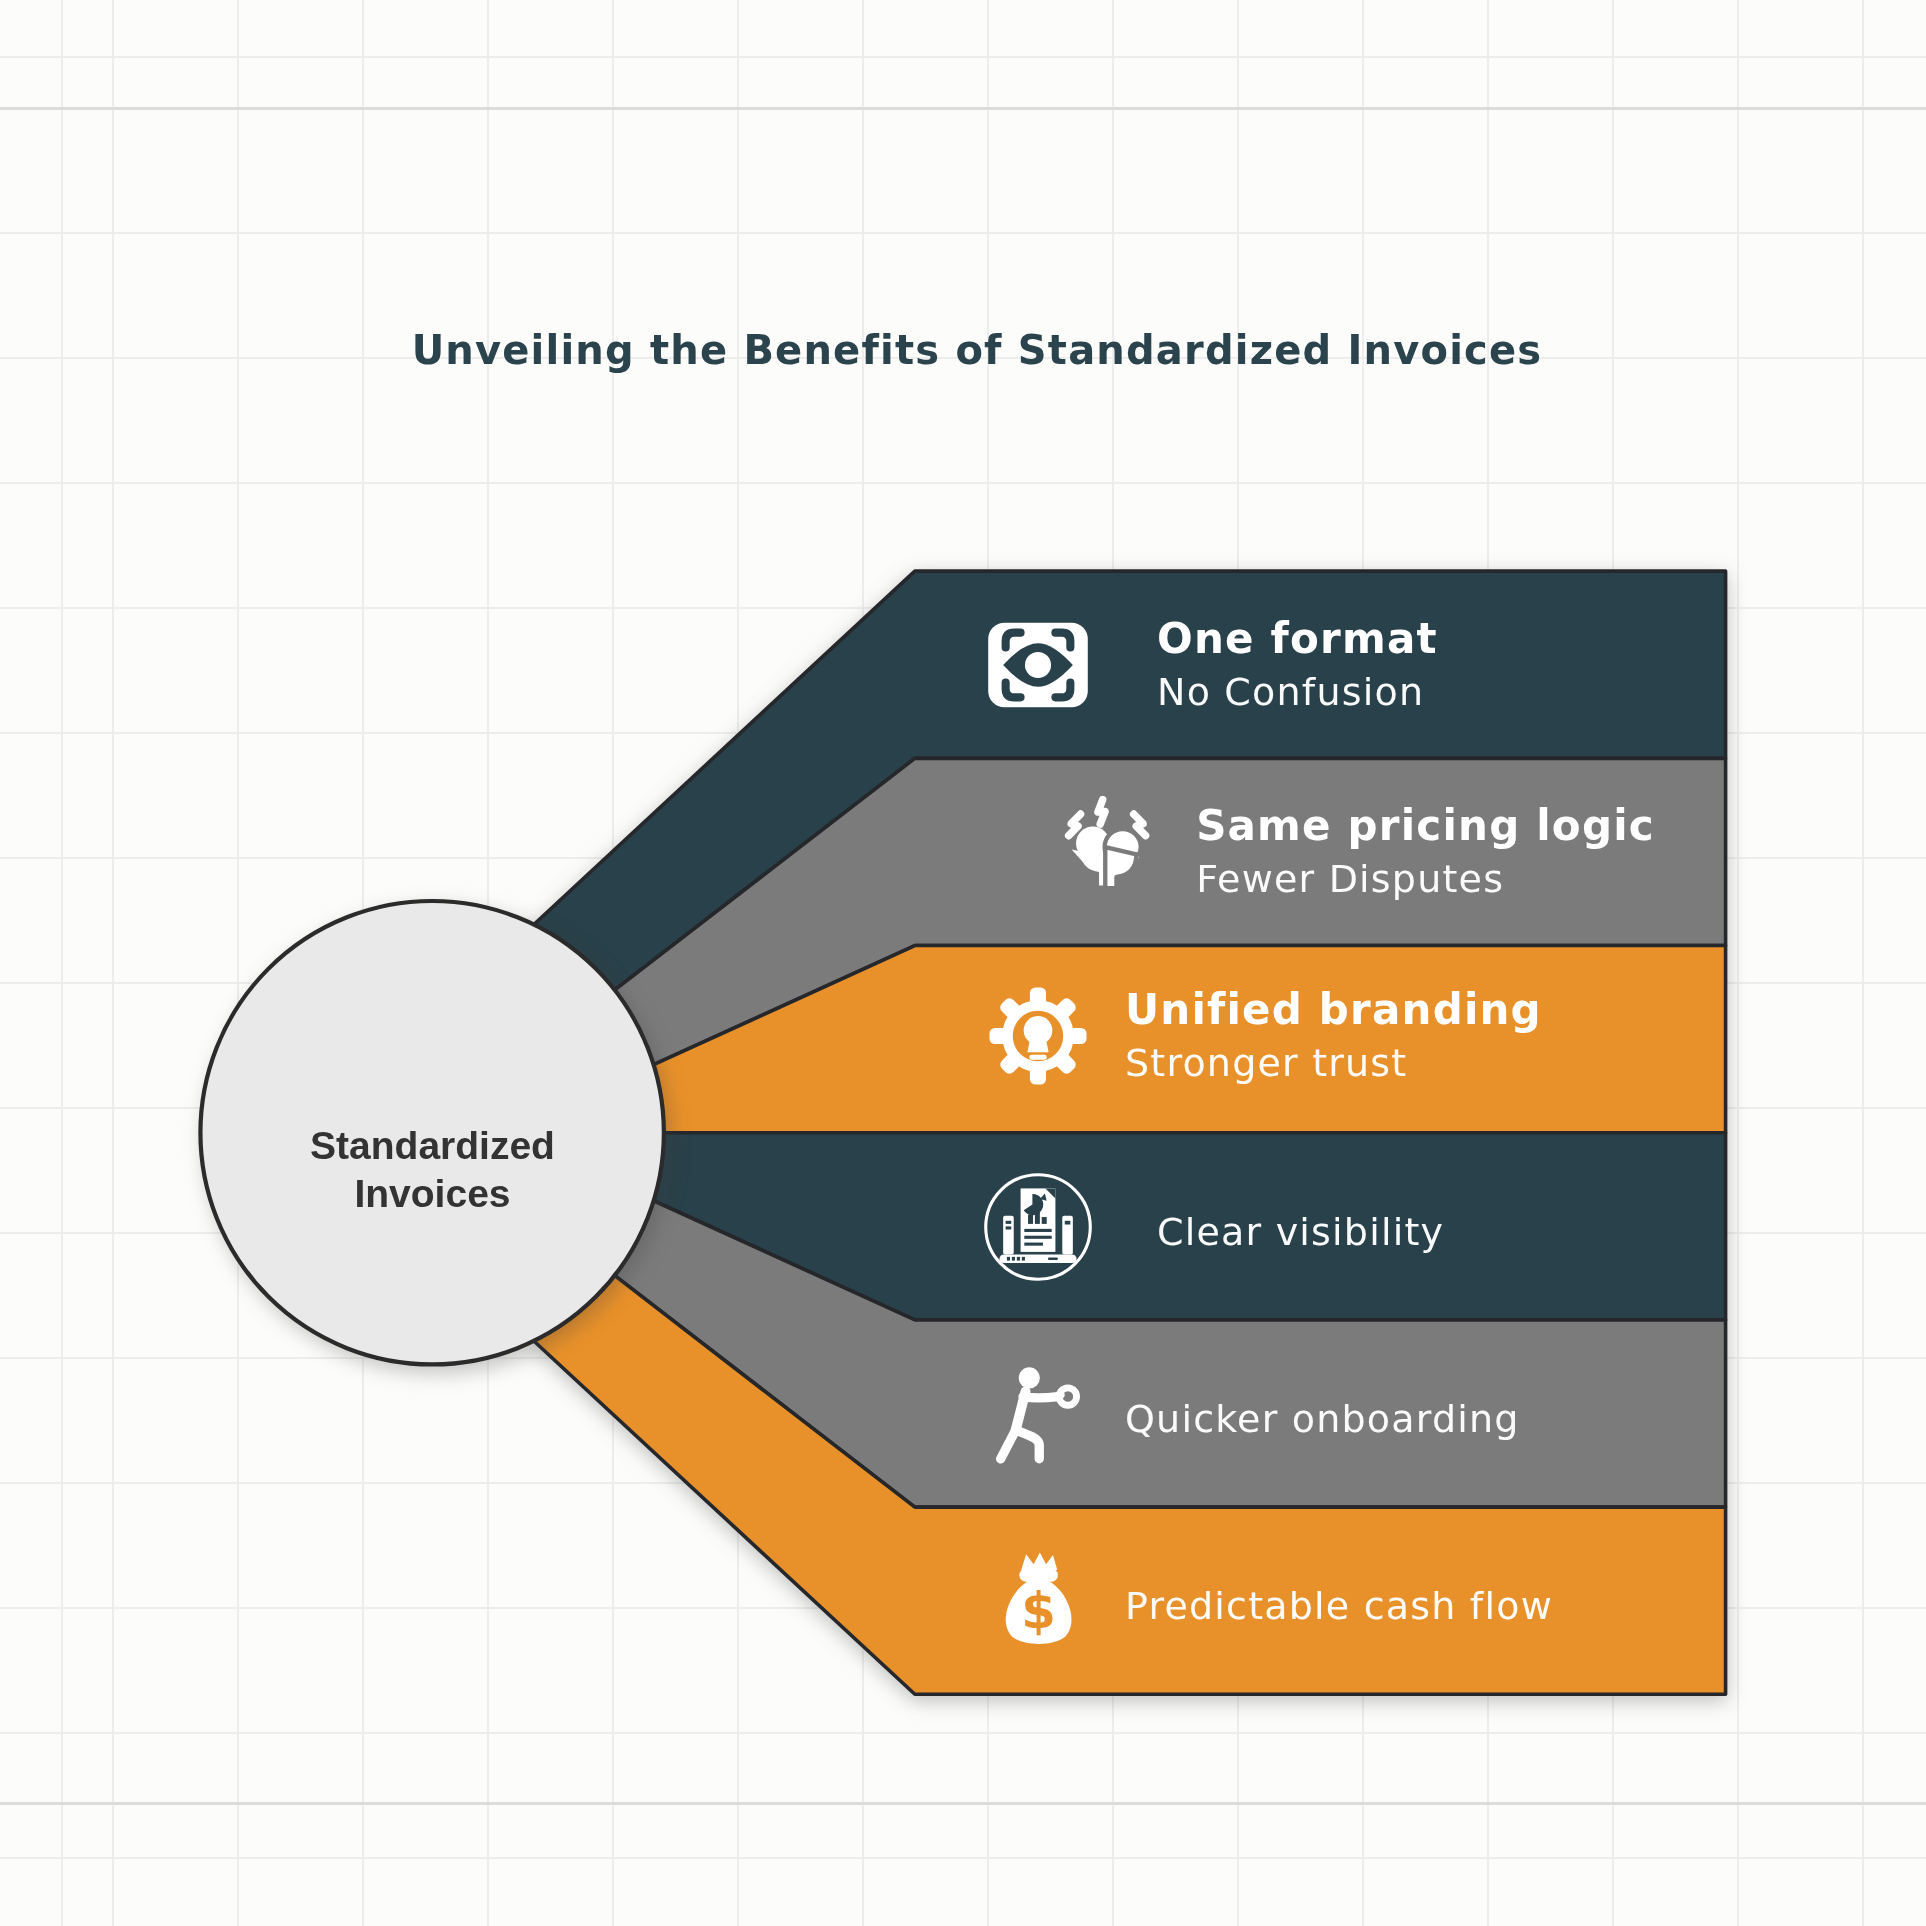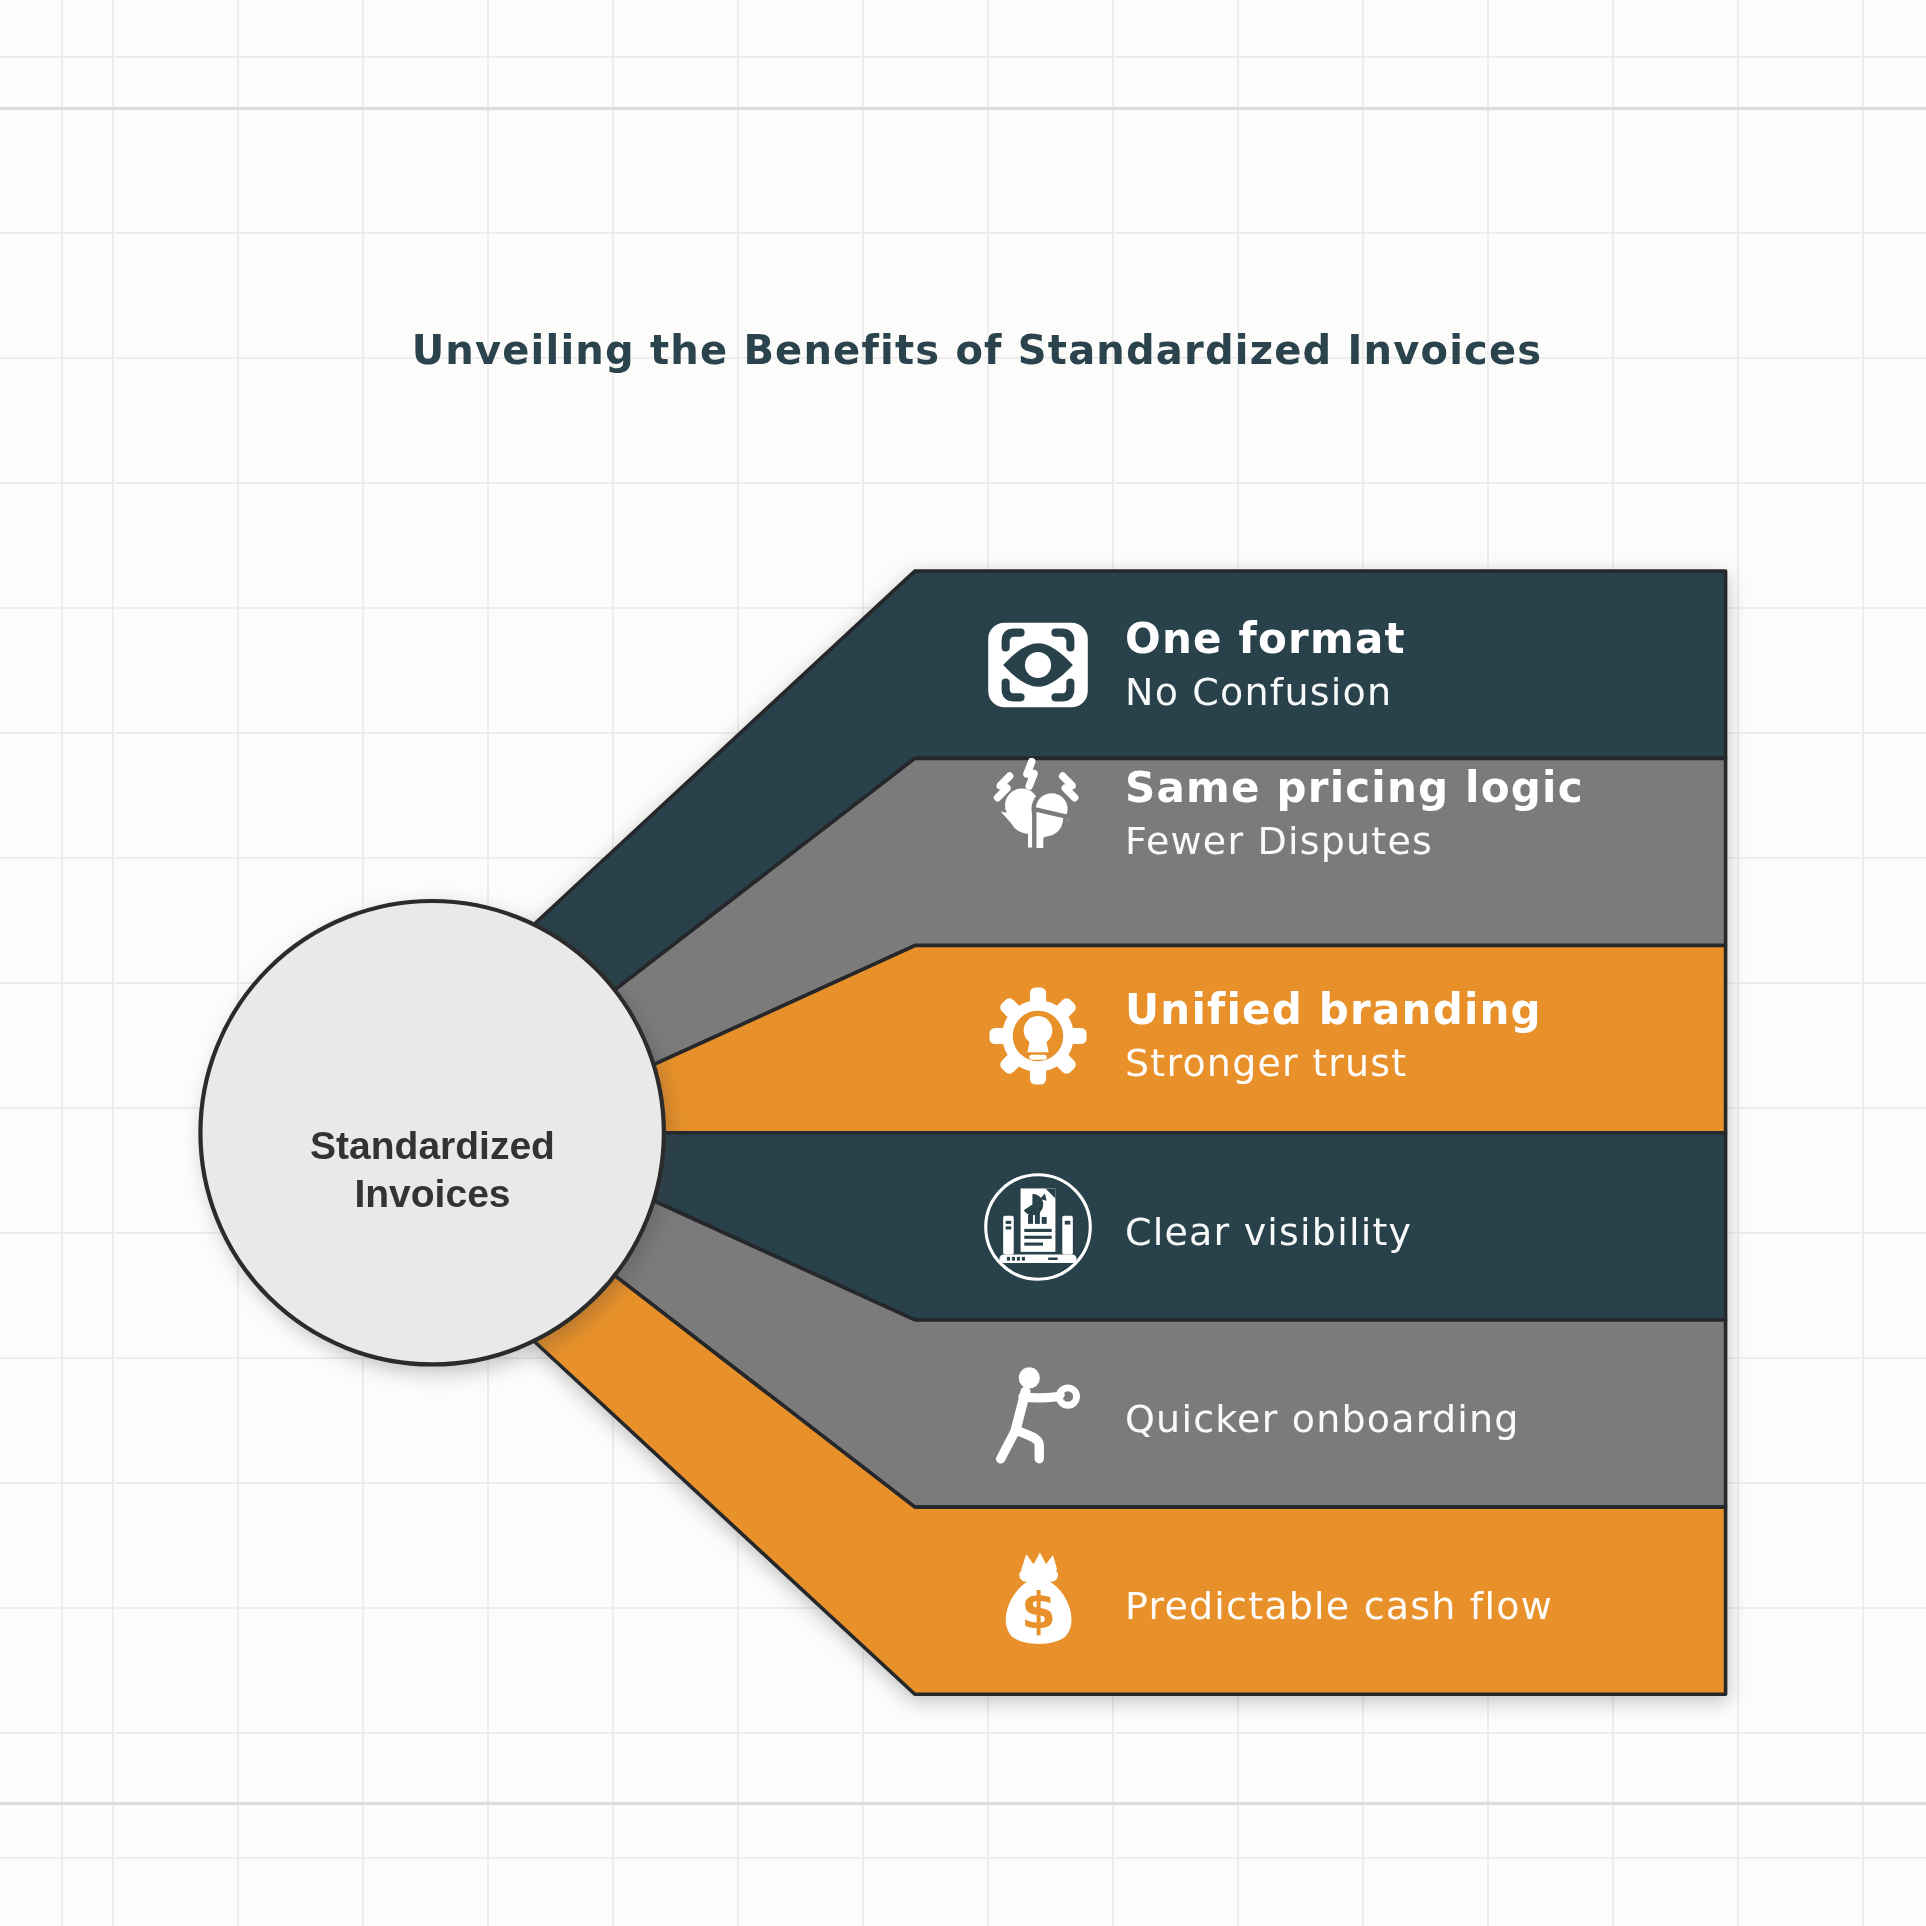--- a/index.html
+++ b/index.html
@@ -37,23 +37,23 @@
     font-family:"Liberation Sans", sans-serif;
     font-weight:bold;font-size:39px;line-height:1.22;
     color:var(--hub-text);
   }
 
   .row{
     position:absolute;left:915px;width:811px;height:187px;
     display:flex;align-items:center;
     padding-left:67px;box-sizing:border-box;
   }
-  .row-0{top:571px;}  .row-1{top:720px;} .row-2{top:942px;}
+  .row-0{top:571px;}  .row-1{top:758px;justify-content:center;} .row-2{top:942px;}
   .row-3{top:1133px;} .row-4{top:1320px;} .row-5{top:1507px;}
-  .tint-dark{color:var(--band-dark);}
+  .tint-dark{color:var(--band-dark);gap:32px;}
   .tint-gray{color:var(--band-gray);}
   .tint-orange{color:var(--band-orange);}
 
   .icon-box{width:112px;height:112px;flex:0 0 auto;}
   .texts{margin-left:31px;color:var(--band-text);}
   .row-title{font-size:42px;font-weight:bold;letter-spacing:1.2px;line-height:1.05;}
   .row-sub{font-size:38px;font-weight:normal;letter-spacing:1.2px;margin-top:12px;line-height:1.05;opacity:.97;}
 </style>
 </head>
 <body>

